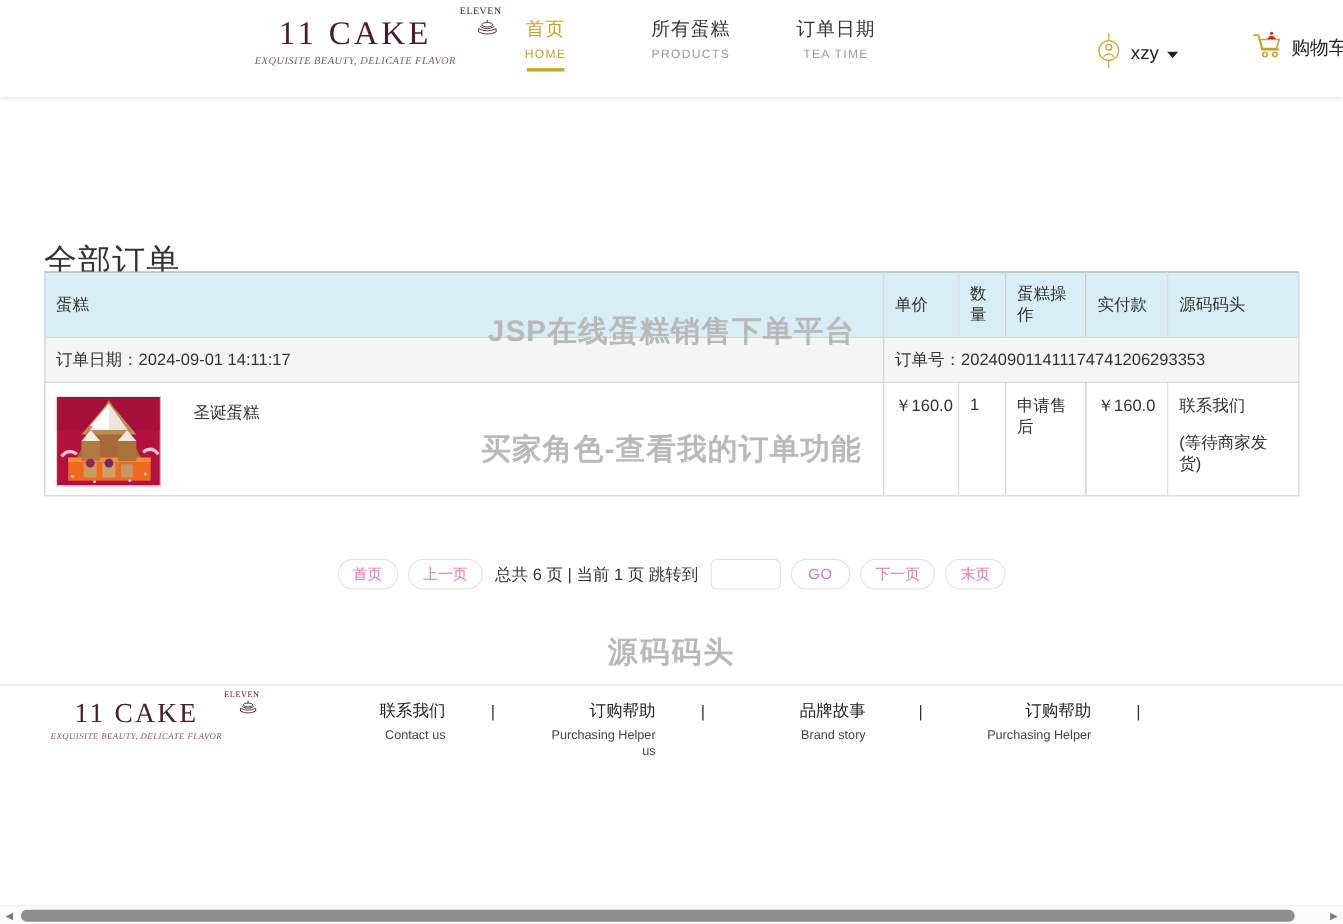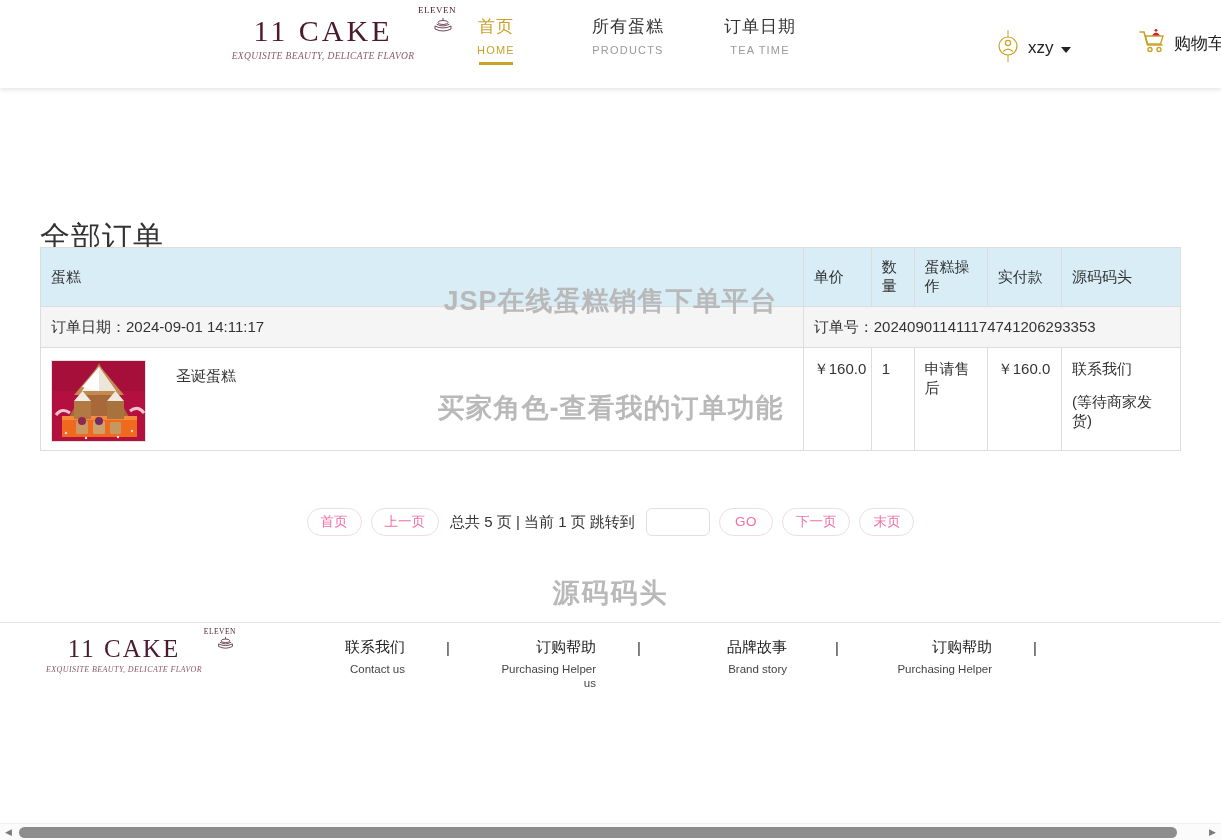--- a/index.html
+++ b/index.html
@@ -523,21 +523,21 @@
             <span>联系我们</span>
             <span class="status-line2">(等待商家发货)</span>
           </td>
         </tr>
       </tbody>
     </table>
 
     <div class="pager">
       <span class="pg-btn">首页</span>
       <span class="pg-btn">上一页</span>
-      <span class="pg-text">总共 5 页 | 当前 1 页 跳转到</span>
+      <span class="pg-text">总共 6 页 | 当前 1 页 跳转到</span>
       <input class="pg-input" type="text" value="" style="">
       <span class="pg-btn go">GO</span>
       <span class="pg-btn">下一页</span>
       <span class="pg-btn">末页</span>
     </div>
   </div>
 
   <div class="site-footer">
     <div class="footer-brand">
       <div class="brand-main">11 CAKE</div>

